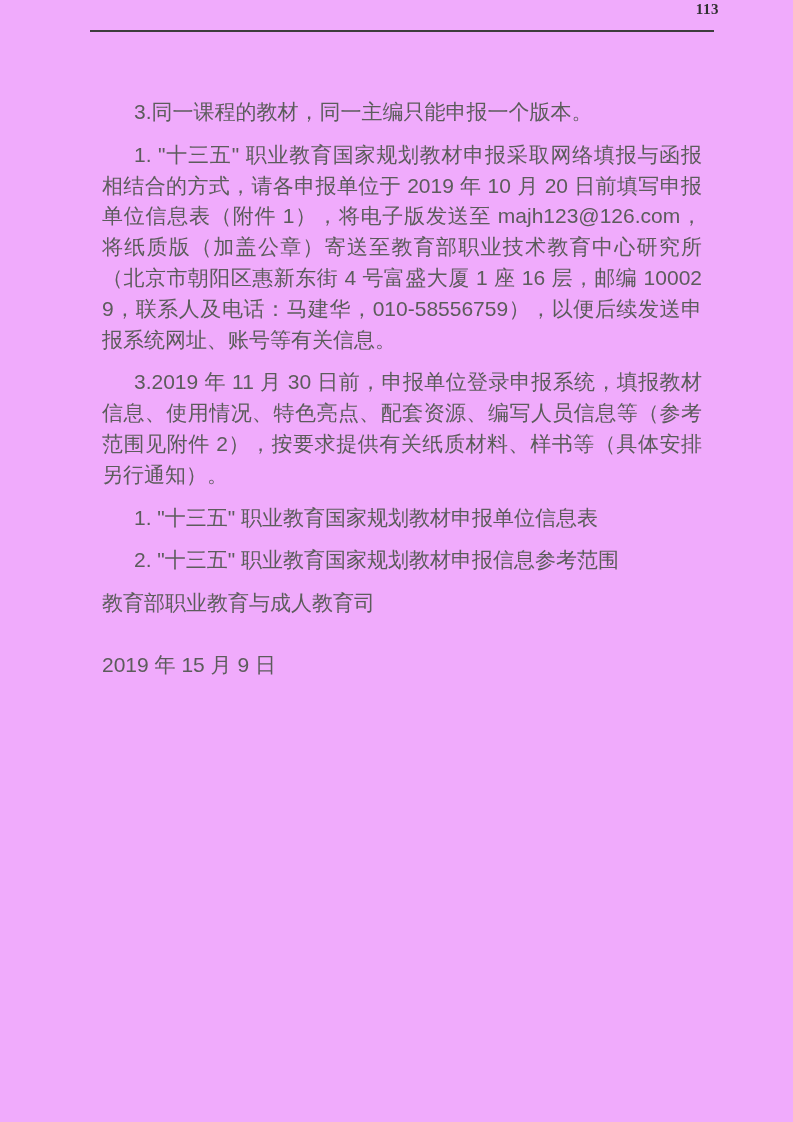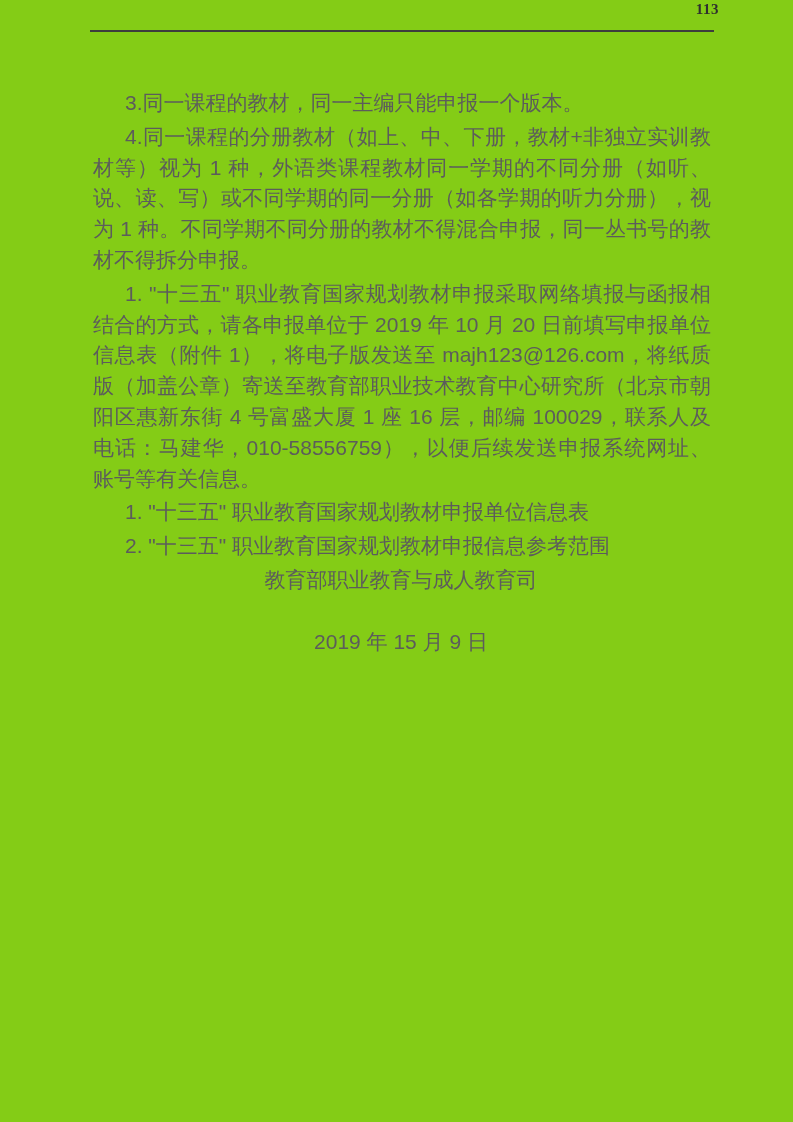--- a/index.html
+++ b/index.html
@@ -4,21 +4,21 @@
 <style>
   html, body {
     margin: 0;
     padding: 0;
     background: #ffffff;
   }
   .sheet {
     position: relative;
     width: 793px;
     height: 1122px;
-    background: #84cc16;
+    background: #f0abfc;
     overflow: hidden;
     font-family: "Liberation Sans", sans-serif;
   }
   .page-number {
     position: absolute;
     top: 1px;
     right: 74px;
     font-family: "Liberation Serif", serif;
     font-size: 15px;
     font-weight: 600;
@@ -38,51 +38,51 @@
     top: 85px;
     left: 90px;
     width: 624px;
     color: #5c5c5c;
     font-size: 21px;
     line-height: 30.8px;
     text-align: justify;
     word-break: break-all;
   }
   .para {
-    margin: 3px;
+    margin: 12px;
     text-indent: 32px;
   }
   .align-right {
-    text-align: center;
+    text-align: left;
     text-indent: 0;
     padding-right: 2px;
   }
   .date-line {
     margin-top: 31px;
   }
 </style>
 </head>
 <body>
 
 <div class="sheet">
 
   <div class="page-number">113</div>
 
   <div class="header-rule"></div>
 
   <div class="content">
 
     <p class="para">3.同一课程的教材，同一主编只能申报一个版本。</p>
 
-    <p class="para">4.同一课程的分册教材（如上、中、下册，教材+非独立实训教材等）视为 1 种，外语类课程教材同一学期的不同分册（如听、说、读、写）或不同学期的同一分册（如各学期的听力分册），视为 1 种。不同学期不同分册的教材不得混合申报，同一丛书号的教材不得拆分申报。</p>
 
 
     <p class="para">1. "十三五" 职业教育国家规划教材申报采取网络填报与函报相结合的方式，请各申报单位于 2019 年 10 月 20 日前填写申报单位信息表（附件 1），将电子版发送至 majh123@126.com，将纸质版（加盖公章）寄送至教育部职业技术教育中心研究所（北京市朝阳区惠新东街 4 号富盛大厦 1 座 16 层，邮编 100029，联系人及电话：马建华，010-58556759），以便后续发送申报系统网址、账号等有关信息。</p>
 
 
+    <p class="para">3.2019 年 11 月 30 日前，申报单位登录申报系统，填报教材信息、使用情况、特色亮点、配套资源、编写人员信息等（参考范围见附件 2），按要求提供有关纸质材料、样书等（具体安排另行通知）。</p>
 
 
     <p class="para">1. "十三五" 职业教育国家规划教材申报单位信息表</p>
 
     <p class="para">2. "十三五" 职业教育国家规划教材申报信息参考范围</p>
 
     <p class="para align-right">教育部职业教育与成人教育司</p>
 
     <p class="para align-right date-line">2019 年 15 月 9 日</p>
 

